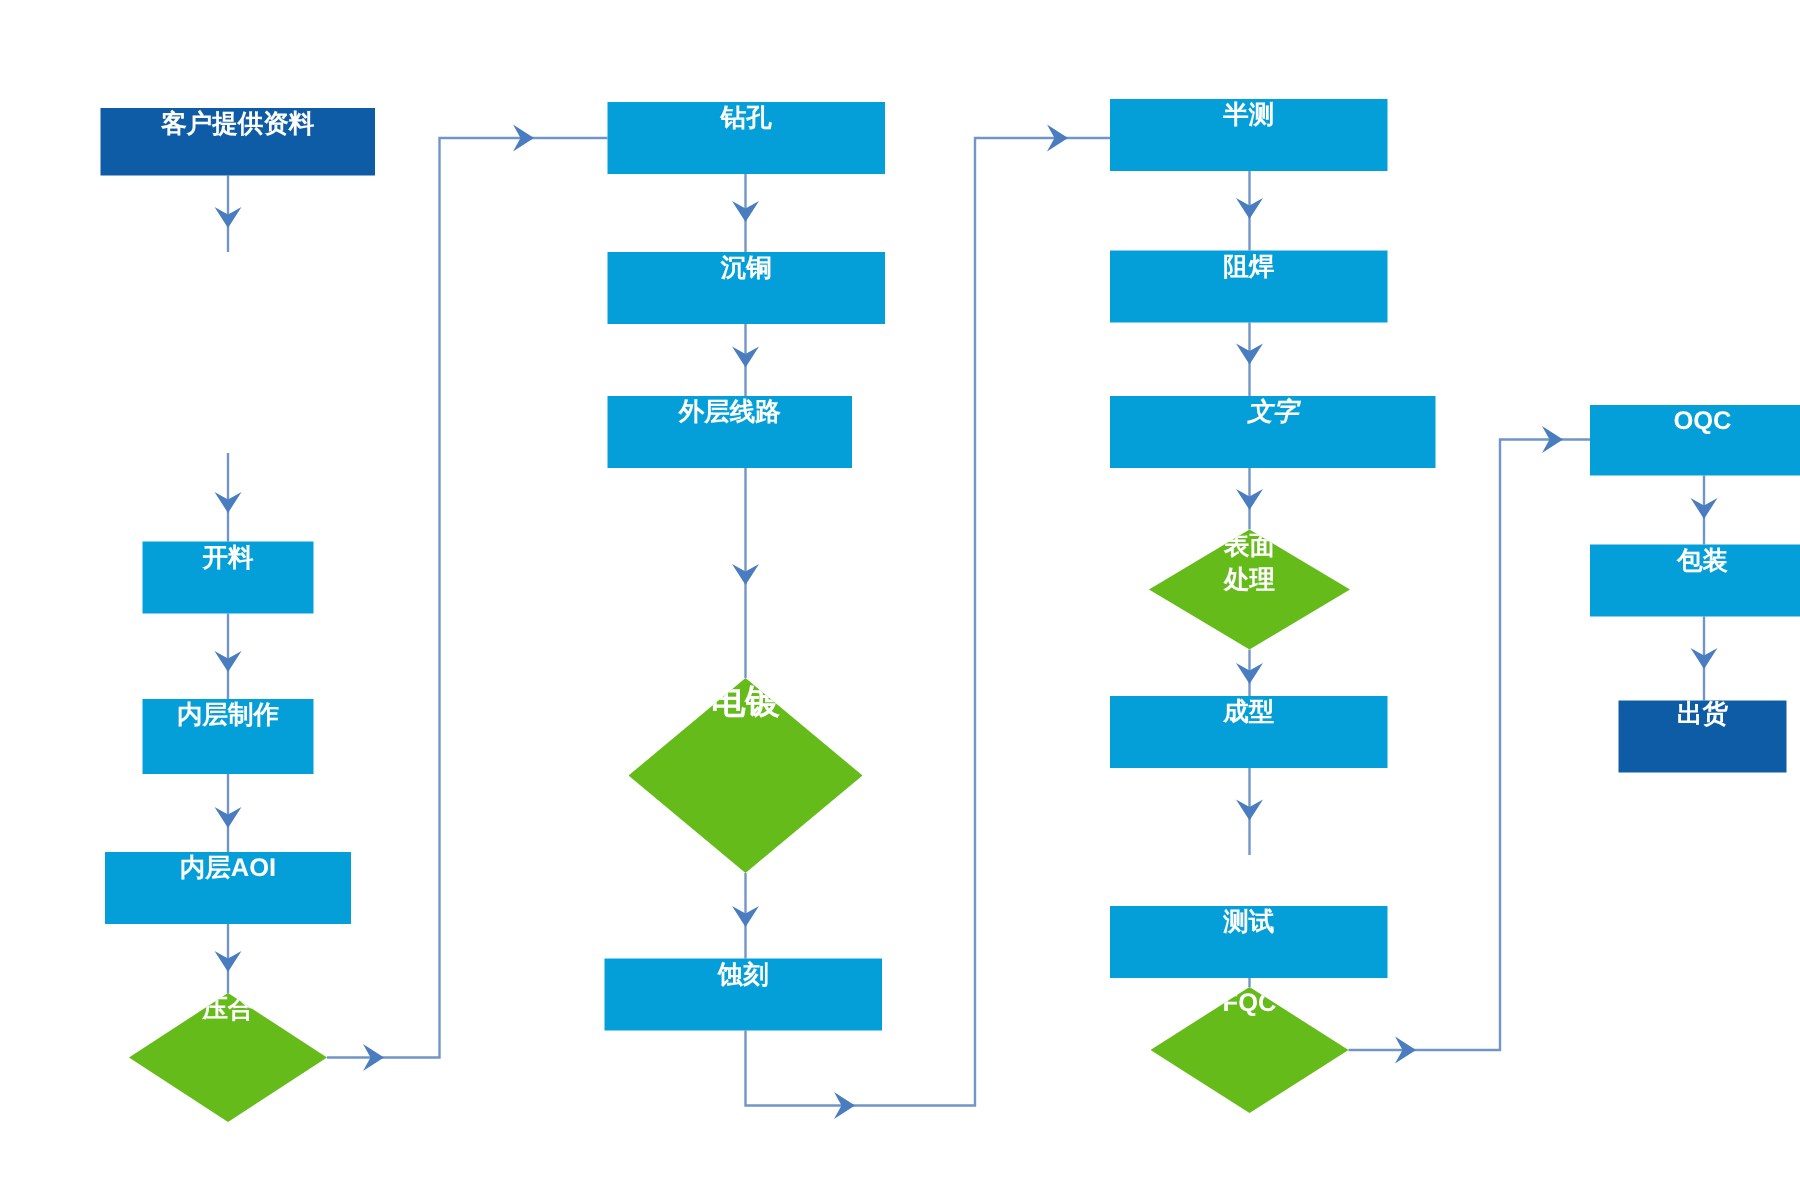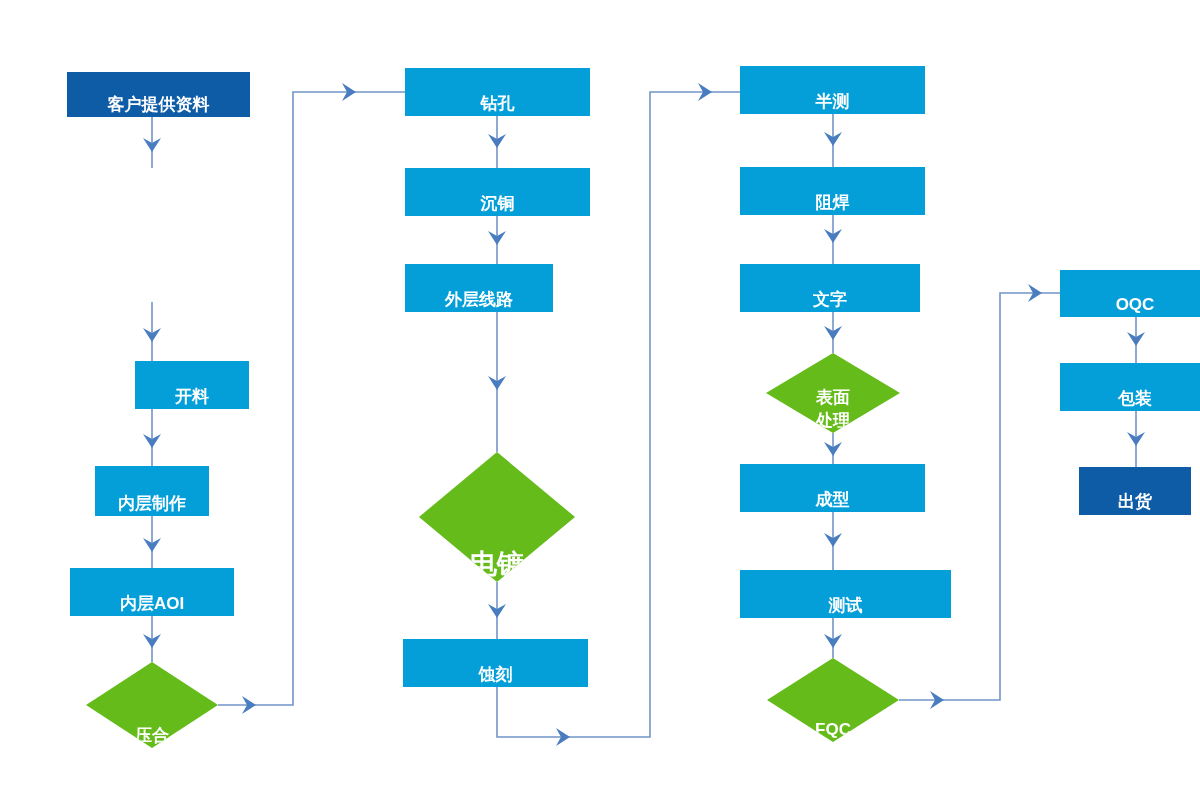--- a/index.html
+++ b/index.html
@@ -19,39 +19,39 @@
   }
   #connector-layer {
     position: absolute;
     left: 0; top: 0;
     width: 1200px; height: 800px;
     pointer-events: none;
   }
   .node {
     position: absolute;
     display: flex;
-    align-items: flex-end;
+    align-items: flex-start;
     justify-content: center;
     text-align: center;
     color: var(--node_text, #ffffff);
     font-weight: bold;
     font-size: 17px;
     box-sizing: border-box;
   }
   .node .node-label {
     white-space: pre-line;
     line-height: 1.35;
   }
   .process  { background: var(--process_box, #049fd9); }
   .terminal { background: var(--terminal_box, #0e5ca6); }
   .decision {
     background: var(--decision_diamond, #62ba1c);
     clip-path: polygon(50% 0, 100% 50%, 50% 100%, 0 50%);
   }
-  .decision.big { font-size: 27px; }
+  .decision.big { font-size: 23px; }
 </style>
 </head>
 <body>
 
 <div id="canvas">
 
   <svg id="connector-layer" viewBox="0 0 1200 800" xmlns="http://www.w3.org/2000/svg">
     <g fill="none" stroke="#7295c7" stroke-width="1.6">
 
       <path d="M152 117 V168"></path>
@@ -106,66 +106,66 @@
       <path d="M570 737 L556 728 L561 737 L556 746 Z"></path>
       <path d="M712 92 L698 83 L703 92 L698 101 Z"></path>
       <path d="M944 700 L930 691 L935 700 L930 709 Z"></path>
       <path d="M1042 293 L1028 284 L1033 293 L1028 302 Z"></path>
     </g>
   </svg>
 
   <div class="node terminal" style="left:67px; top:72px; width:183px; height:45px;">
     <span class="node-label">客户提供资料</span>
   </div>
-  <div class="node process" style="left:95px; top:361px; width:114px; height:48px;margin-left:40px;">
+  <div class="node process" style="left:95px; top:361px; width:114px; height:48px;">
     <span class="node-label">开料</span>
   </div>
   <div class="node process" style="left:95px; top:466px; width:114px; height:50px;">
     <span class="node-label">内层制作</span>
   </div>
   <div class="node process" style="left:70px; top:568px; width:164px; height:48px;">
     <span class="node-label">内层AOI</span>
   </div>
   <div class="node decision" style="left:86px; top:662px; width:132px; height:86px;">
     <span class="node-label">压合</span>
   </div>
 
   <div class="node process" style="left:405px; top:168px; width:185px; height:48px;">
     <span class="node-label">沉铜</span>
   </div>
   <div class="node process" style="left:405px; top:68px; width:185px; height:48px;">
     <span class="node-label">钻孔</span>
   </div>
-  <div class="node process" style="left:405px; top:264px; width:148px; height:48px;">
+  <div class="node process" style="left:405px; top:264px; width:163px; height:48px;">
     <span class="node-label">外层线路</span>
   </div>
   <div class="node decision big" style="left:419px; top:452px; width:156px; height:130px;">
     <span class="node-label">电镀</span>
   </div>
   <div class="node process" style="left:403px; top:639px; width:185px; height:48px;">
     <span class="node-label">蚀刻</span>
   </div>
 
   <div class="node process" style="left:740px; top:66px; width:185px; height:48px;">
     <span class="node-label">半测</span>
   </div>
   <div class="node process" style="left:740px; top:167px; width:185px; height:48px;">
     <span class="node-label">阻焊</span>
   </div>
-  <div class="node process" style="left:740px; top:264px; width:180px; height:48px;">
+  <div class="node process" style="left:740px; top:264px; width:217px; height:48px;font-style:italic;">
     <span class="node-label">文字</span>
   </div>
   <div class="node decision" style="left:766px; top:353px; width:134px; height:80px;">
     <span class="node-label">表面
 处理</span>
   </div>
   <div class="node process" style="left:740px; top:464px; width:185px; height:48px;">
     <span class="node-label">成型</span>
   </div>
-  <div class="node process" style="left:740px; top:570px; width:211px; height:48px;">
+  <div class="node process" style="left:740px; top:604px; width:185px; height:48px;">
     <span class="node-label">测试</span>
   </div>
   <div class="node decision" style="left:767px; top:658px; width:132px; height:84px;">
     <span class="node-label">FQC</span>
   </div>
 
   <div class="node process" style="left:1060px; top:270px; width:150px; height:47px;">
     <span class="node-label">OQC</span>
   </div>
   <div class="node process" style="left:1060px; top:363px; width:150px; height:48px;">

